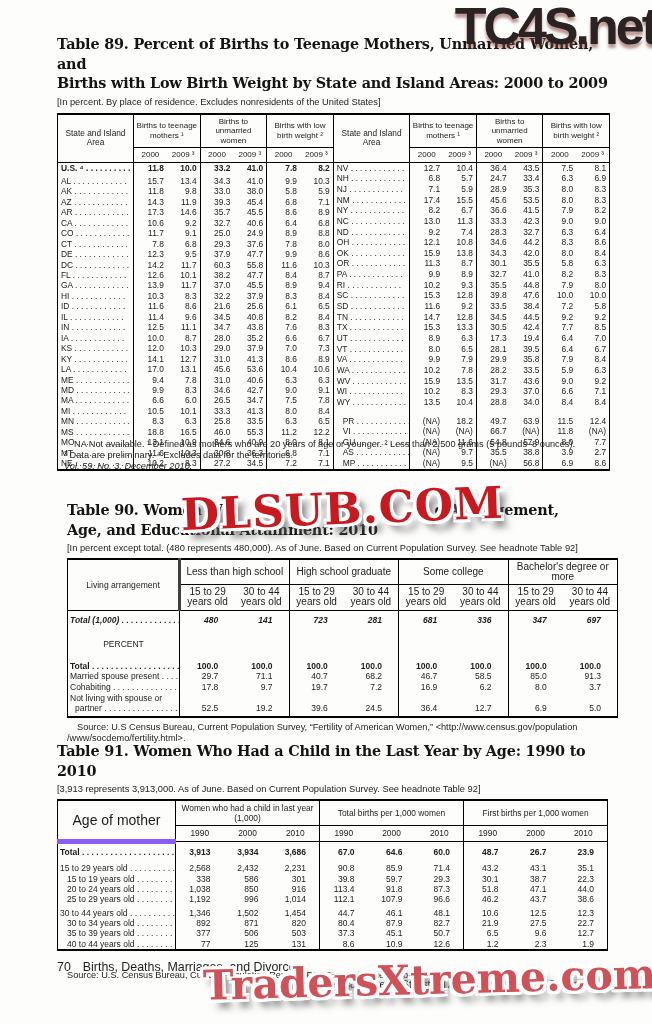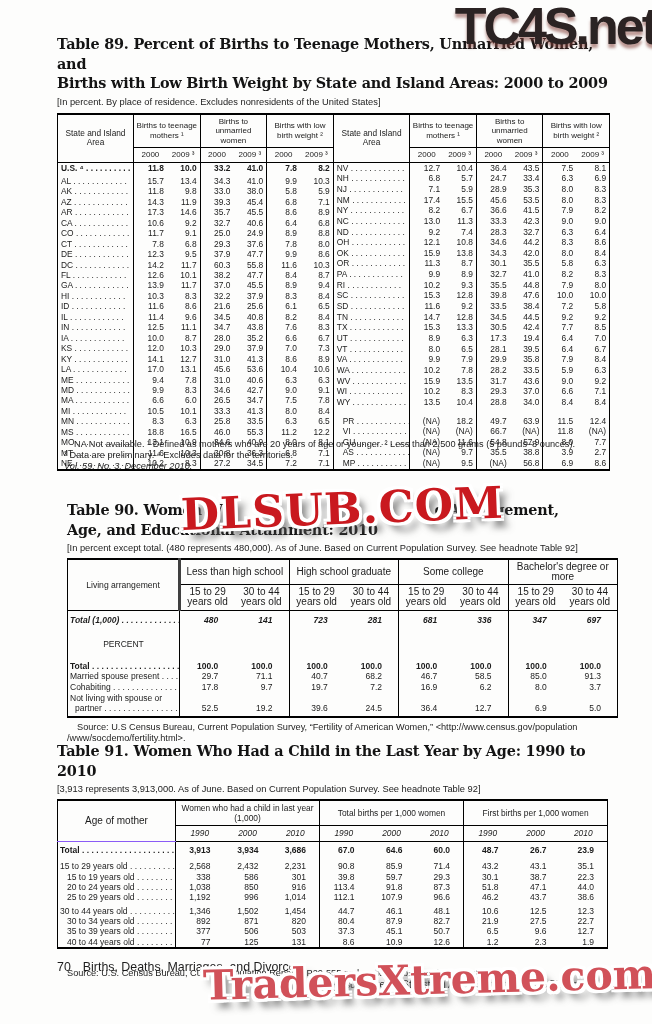--- a/index.html
+++ b/index.html
@@ -53,23 +53,23 @@
   .t90 tr.row1 td{padding-top:4px;padding-bottom:4px;font-style:italic;}
   .t90 tr.percent td{padding-top:9px;padding-bottom:6px;}
   .t90 td.section{text-align:center;border-right:1px solid #000;}
   .t90 tr.ptotal td{padding-top:5px;}
   .t90 .l2a,.t90 .l2b{line-height:10.4px;}
   .t90 .l2b{padding-left:5px;}
   .t90 tr.last td{padding-bottom:2px;}
   
   .t91{width:550px;font-size:8.5px;border:1px solid #000;border-top-width:2px;border-bottom-width:2px;}
   .t91 th{font-weight:normal;font-size:8.4px;line-height:10px;text-align:center;vertical-align:middle;padding:2px 1px;}
-  .t91 th.lblh{border-right:1px solid #000;border-bottom:1px solid #8b5cf6;font-size:10px;}
+  .t91 th.lblh{border-right:1px solid #000;border-bottom:5px solid #8b5cf6;font-size:14px;}
   .t91 th.grp{border-bottom:1px solid #000;}
-  .t91 th.yr{border-bottom:1px solid #000;padding:2px 0 3px;font-style:italic;}
+  .t91 th.yr{border-bottom:1px solid #000;padding:2px 0 3px;}
   .t91 td{line-height:10.35px;vertical-align:bottom;}
   .t91 td.num{text-align:right;padding-right:13px;}
   .t91 td.lbl{padding-left:2px;border-right:1px solid #000;}
   .t91 tr.trow td{padding-top:3px;padding-bottom:3px;}
   
   #footer-left{left:57px;top:960px;font-size:12.4px;color:#1d1d1d;}
   #footer-left .pgnum{margin-right:12px;}
   #footer-right{right:46px;top:979px;font-size:10.2px;color:#1d1d1d;}
   
   .wm{position:absolute;font-weight:bold;white-space:nowrap;pointer-events:none;z-index:10;}

